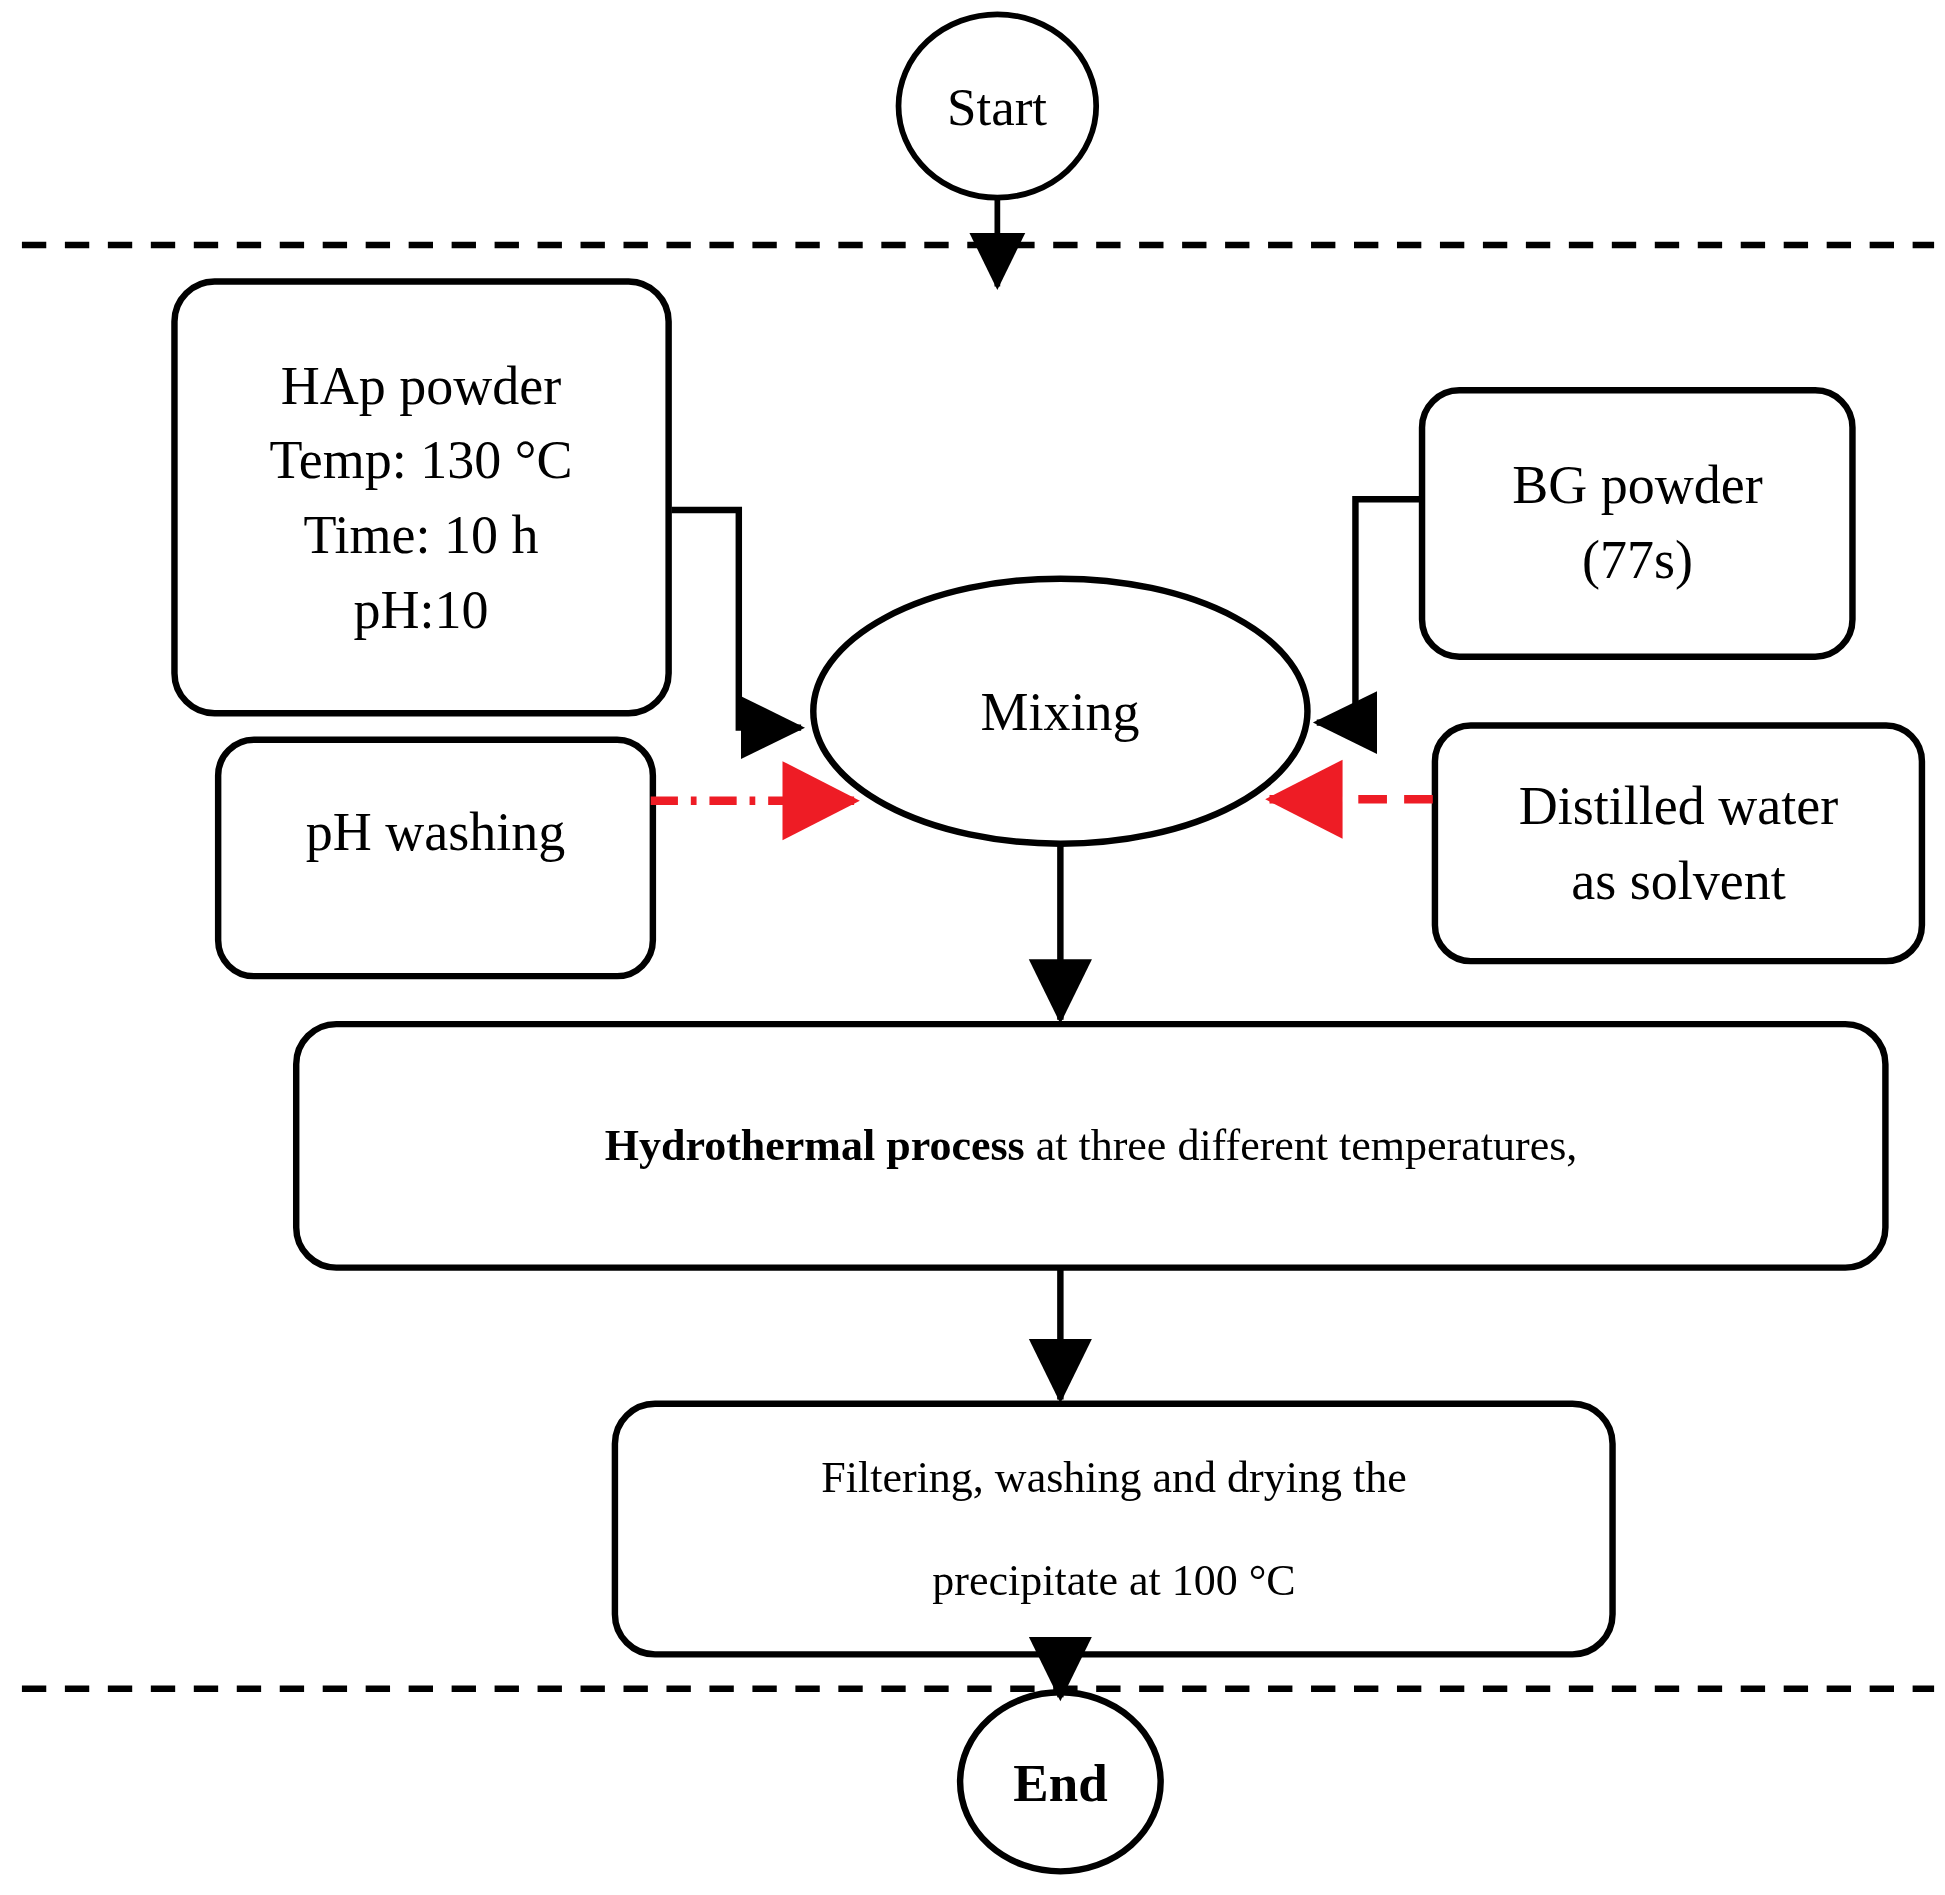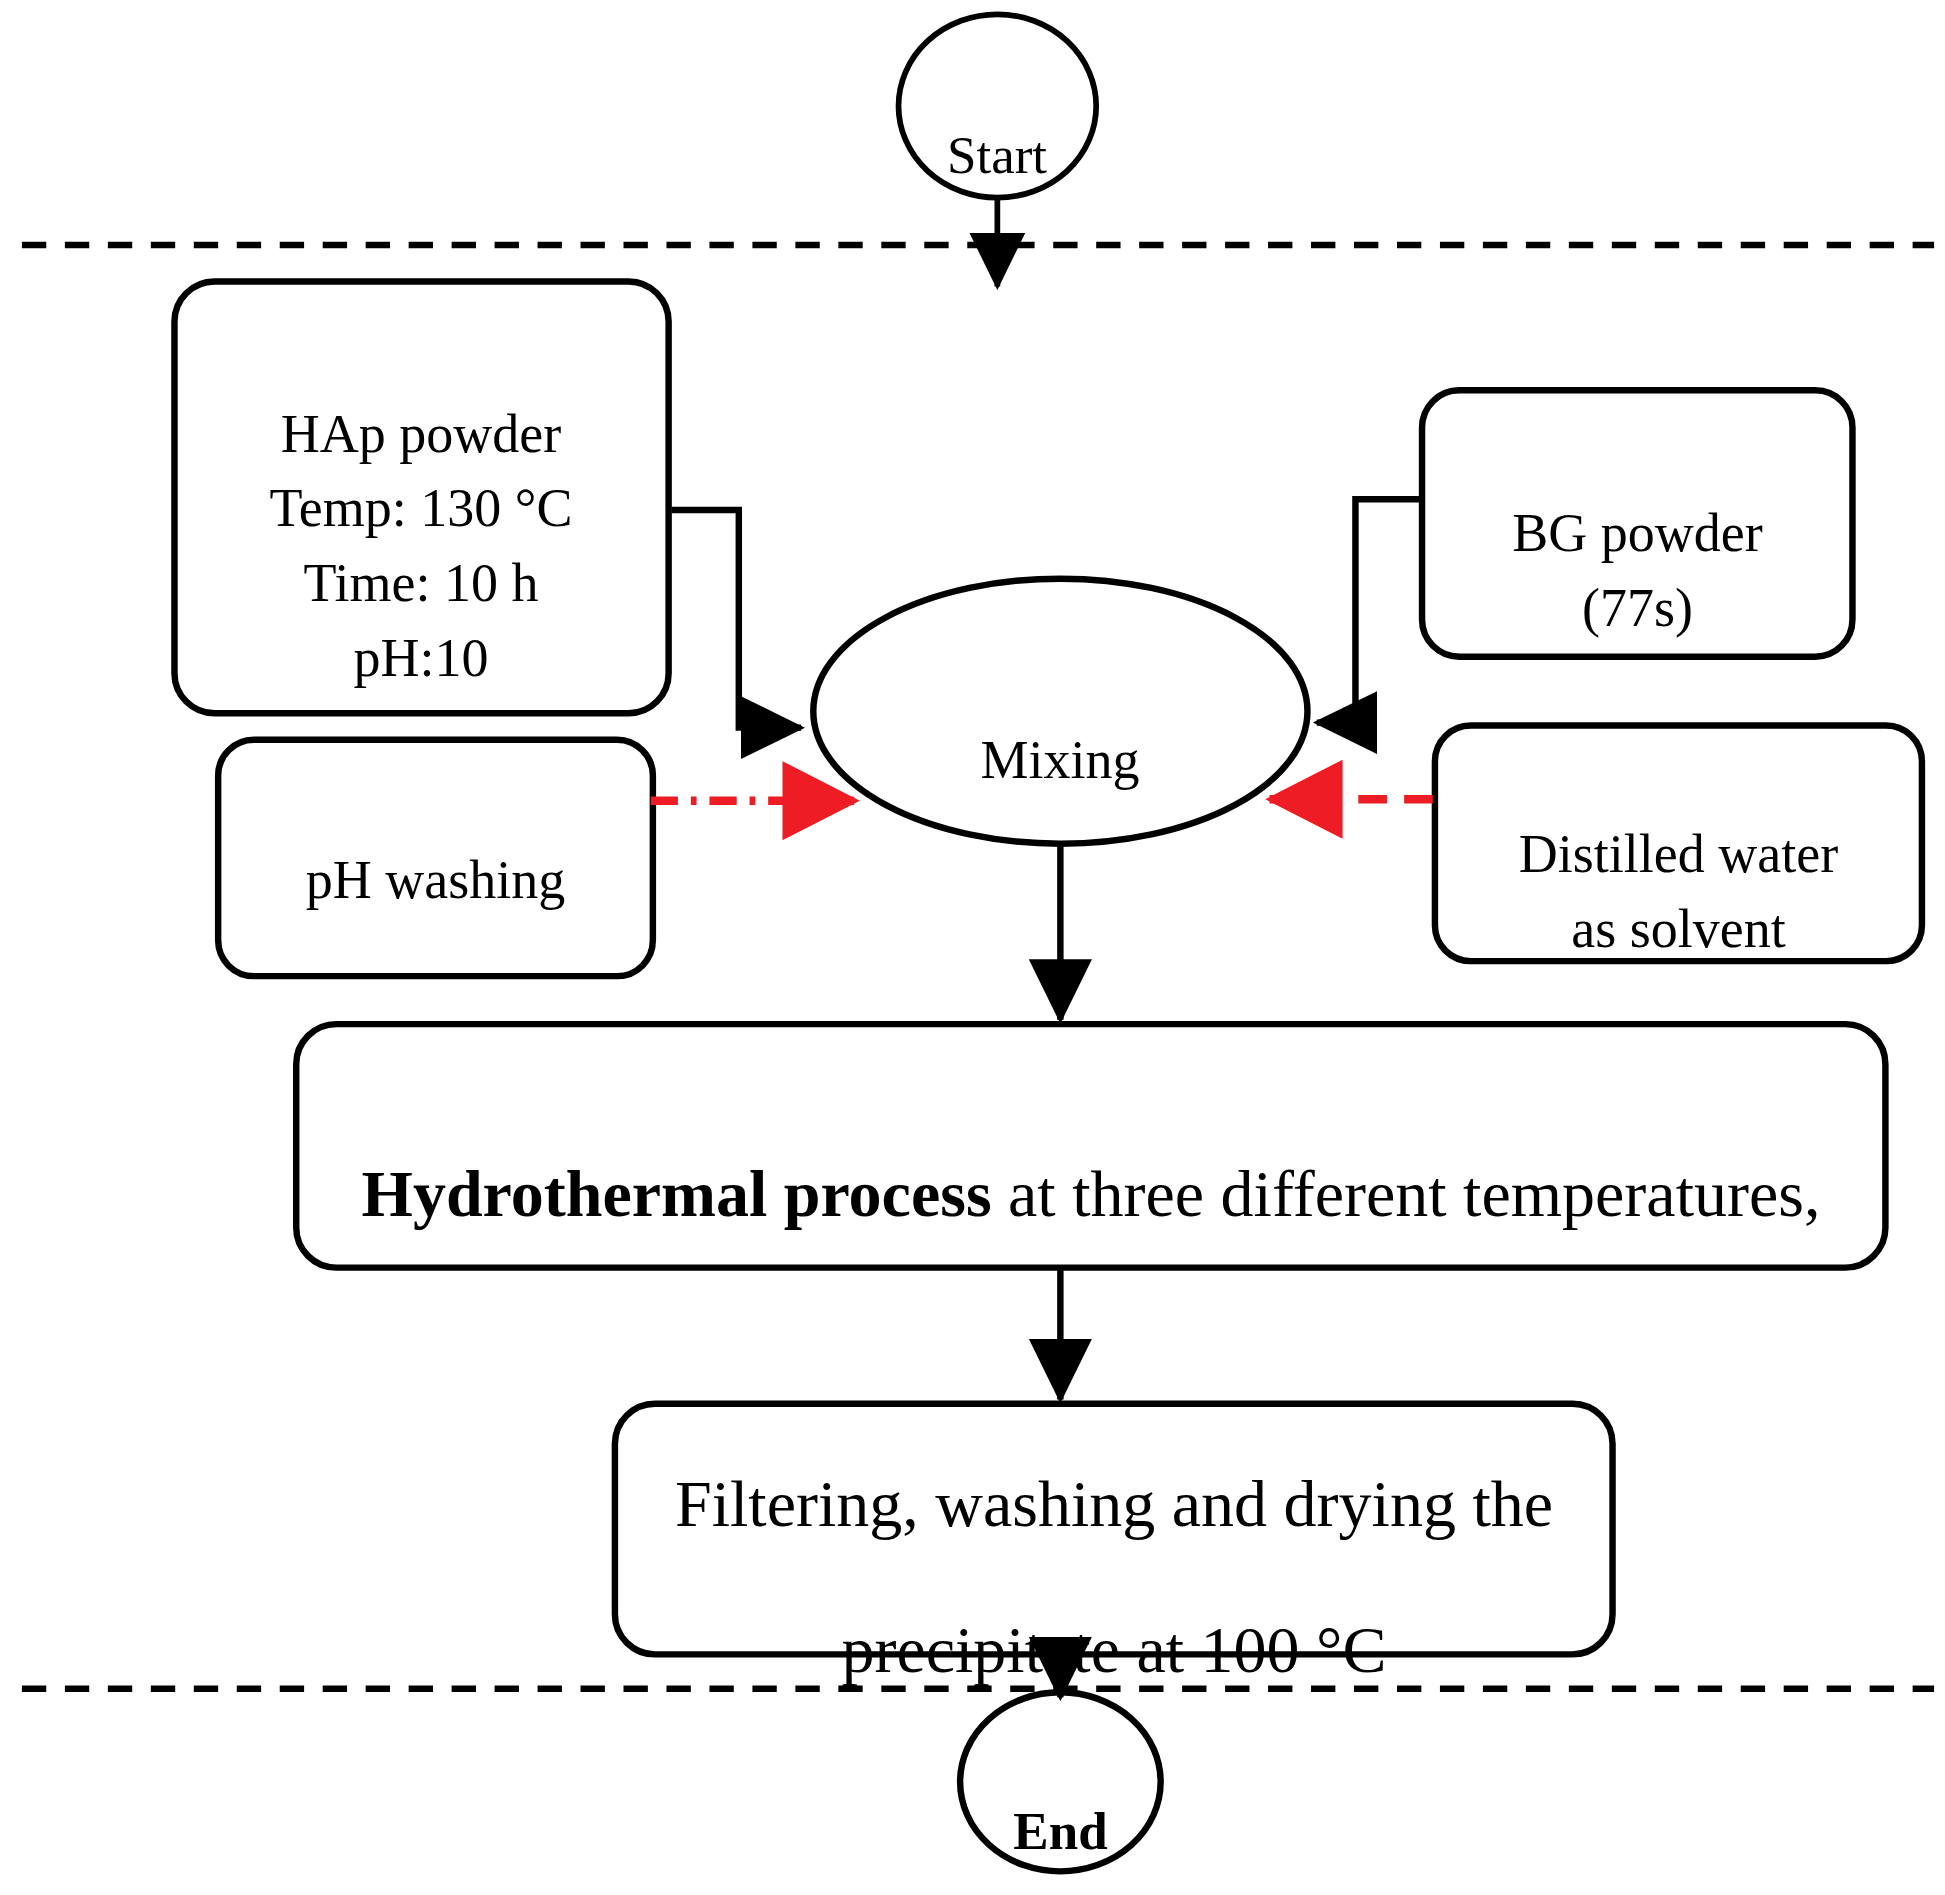--- a/index.html
+++ b/index.html
@@ -24,31 +24,30 @@
   }
   .node-text {
     position: absolute;
     display: flex;
     flex-direction: column;
     align-items: center;
     justify-content: center;
     text-align: center;
     color: #000000;
     pointer-events: none;
-    margin-top: 48px;
   }
   .node-text .line {
     display: block;
     white-space: nowrap;
   }
   .t-start  { font-size: 53px; }
   .t-end    { font-size: 53px; font-weight: bold; }
   .t-mixing { font-size: 54px; text-align: center; }
   .t-box    { font-size: 54px; line-height: 1.38; justify-content: center; }
-  .t-wide   { font-size: 66px; line-height: 1.95; }
+  .t-wide   { font-size: 44px; line-height: 1.95; }
   .bold     { font-weight: bold; }
 </style>
 </head>
 <body>
 
 <div id="stage">
 
   <svg class="layer" viewBox="0 0 2716 2646">
     <defs>
       <marker id="arrowBlack" markerWidth="11" markerHeight="11" refX="9.4" refY="5.5" orient="auto" markerUnits="strokeWidth">

